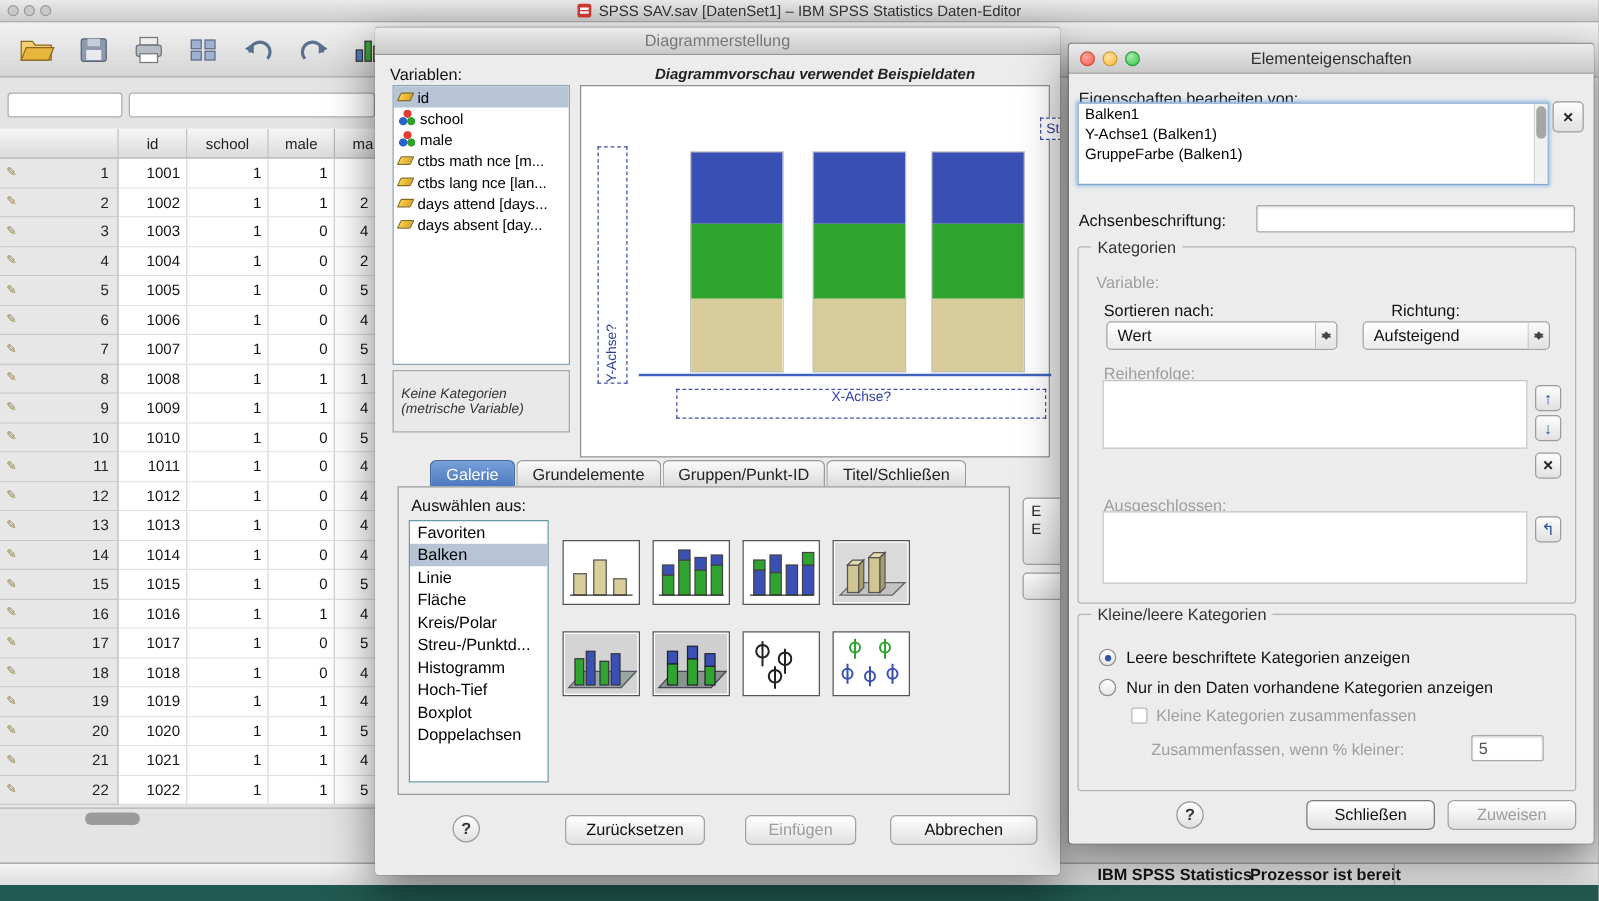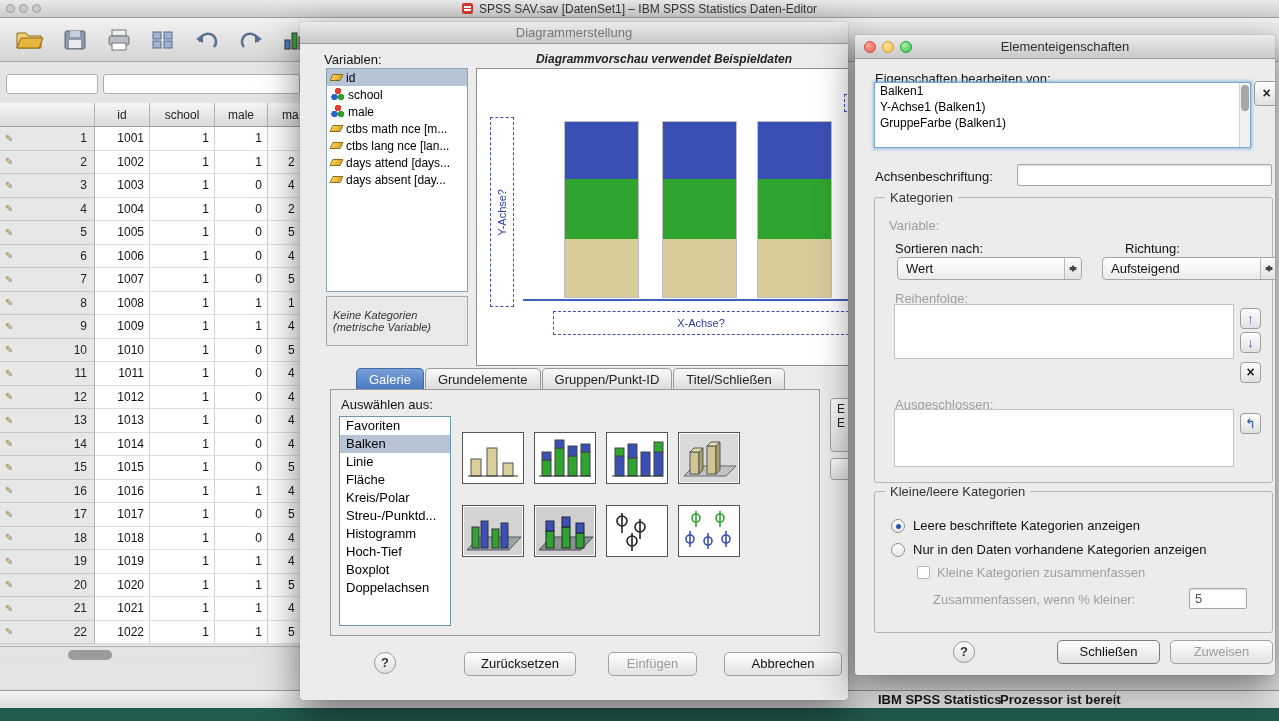--- a/index.html
+++ b/index.html
@@ -54,21 +54,21 @@
 
   
   .window { position:absolute; border-radius:3px; overflow:hidden; background:#ececec;
     box-shadow:0 14px 38px rgba(0,0,0,.5), 0 0 1px rgba(0,0,0,.55); }
   .chartwin { left:300px; top:22px; width:548px; height:678px; z-index:5; }
   .propswin { left:855px; top:35px; width:420px; height:640px; z-index:10; }
   .wtitle { position:absolute; left:0; top:0; right:0; height:22px;
     background:linear-gradient(#ececec,#c9c9c9); border-bottom:1px solid #9a9a9a;
     text-align:center; font-size:13px; line-height:21px; color:#777; }
   .propswin .wtitle { height:24px; line-height:23px; color:#2e2e2e; }
-  .wbody { position:absolute; left:12px; right:0; bottom:0; }
+  .wbody { position:absolute; left:0; right:0; bottom:0; }
   .chartwin .wbody { top:22px; }
   .propswin .wbody { top:24px; }
   .light { position:absolute; top:6px; width:12px; height:12px; border-radius:50%; }
   .l-red   { left:9px;  background:radial-gradient(circle at 35% 30%, #ffa79c, #fb5a4e); border:1px solid #d34a3e; }
   .l-yellow{ left:27px; background:radial-gradient(circle at 35% 30%, #ffe2a0, #fdbc40); border:1px solid #cf9c30; }
   .l-green { left:45px; background:radial-gradient(circle at 35% 30%, #a6efa9, #32c646); border:1px solid #2b9e3a; }
 
   .lbl { position:absolute; font-size:13px; color:#111; white-space:nowrap; }
   .lbl.gray { color:#9e9e9e; }
 
@@ -84,21 +84,21 @@
   .titem { height:18px; line-height:18px; padding:0 6px; font-size:13px; white-space:nowrap; }
   .tsel { background:#b6c4d6; }
 
   .notebox { position:absolute; border:1px solid #a8a8a8; background:#e9e9e9; font-style:italic;
     font-size:11px; color:#333; display:flex; flex-direction:column; justify-content:center; padding-left:6px; }
 
   .preview { position:absolute; left:164px; top:24px; width:376px; height:298px; border:1px solid #8f8f8f; background:#fff; }
   .pcap { position:absolute; left:164px; top:8px; width:376px; text-align:center;
     font-style:italic; font-weight:bold; font-size:12px; color:#222; }
   .drop { position:absolute; border:1px dashed #3f51a8; color:#2b3da0; font-size:11px;
-    display:flex; align-items:center; justify-content:center; }
+    display:flex; justify-content:center; }
   .ydrop { left:13px; top:48px; width:24px; height:190px; }
   .ydrop span { writing-mode:vertical-rl; transform:rotate(180deg); }
   .xdrop { left:76px; top:242px; width:296px; height:24px; }
   .bline { position:absolute; left:46px; top:230px; width:330px; height:2px; background:#3f63bc; }
   .pbar { position:absolute; bottom:68px; width:73px; display:flex; flex-direction:column;
     box-shadow:0 0 0 1px rgba(0,0,0,.25); }
   .stafrag { position:absolute; left:532px; top:50px; width:46px; height:18px; border:1px dashed #3f51a8;
     background:#fff; color:#2b3da0; font-size:11px; line-height:16px; padding-left:4px; }
 
   .tabs { position:absolute; left:44px; top:324px; display:flex; gap:1px; }
@@ -711,21 +711,21 @@
       <div class="group" style="left:7px; top:138px; width:399px; height:286px;">
         <span class="glabel">Kategorien</span>
       </div>
       <div class="lbl gray" style="left:22px; top:159px;">Variable:</div>
       <div class="lbl" style="left:28px; top:182px;">Sortieren nach:</div>
       <div class="combo" style="left:30px; top:198px; width:185px; height:23px;">
         <span>Wert</span>
         <span class="arrows"></span>
       </div>
       <div class="lbl" style="left:258px; top:182px;">Richtung:</div>
-      <div class="combo" style="left:235px; top:198px; width:176px; height:23px;">
+      <div class="combo" style="left:235px; top:198px; width:150px; height:23px;">
         <span>Aufsteigend</span>
         <span class="arrows"></span>
       </div>
 
       <div class="lbl gray" style="left:28px; top:232px;">Reihenfolge:</div>
       <div class="sublist" style="left:27px; top:245px; width:340px; height:55px;"></div>
       <div class="sqbtn" style="left:373px; top:249px; width:21px; height:21px;">↑</div>
       <div class="sqbtn" style="left:373px; top:273px; width:21px; height:21px;">↓</div>
       <div class="sqbtn x" style="left:373px; top:303px; width:21px; height:21px;">×</div>
 

